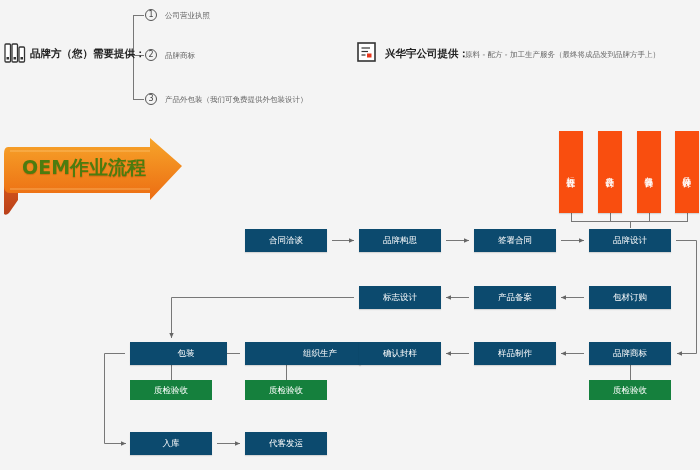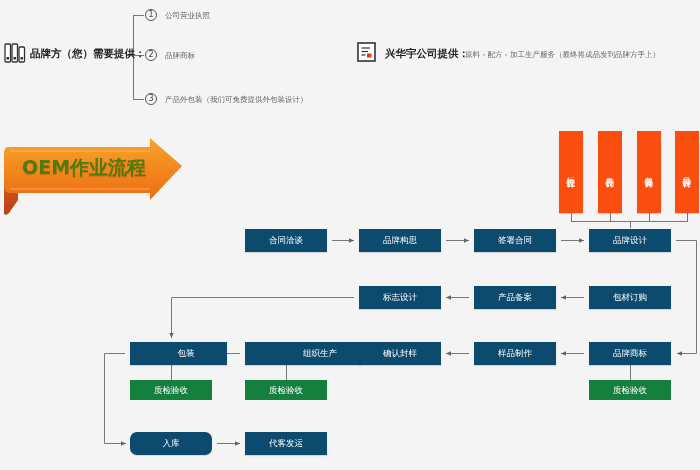--- a/index.html
+++ b/index.html
@@ -182,14 +182,14 @@
 <div class="abs box" style="left:130px; top:342px;padding-left:15px;">包装</div>
 <div class="abs box" style="left:245px; top:342px;padding-left:34px;">组织生产</div>
 <div class="abs box" style="left:359px; top:342px;">确认封样</div>
 <div class="abs box" style="left:474px; top:342px;">样品制作</div>
 <div class="abs box" style="left:589px; top:342px;">品牌商标</div>
 
 <div class="abs qc" style="left:130px; top:380px;">质检验收</div>
 <div class="abs qc" style="left:245px; top:380px;">质检验收</div>
 <div class="abs qc" style="left:589px; top:380px;">质检验收</div>
 
-<div class="abs box" style="left:130px; top:432px;border-radius:7px;">入库</div>
+<div class="abs box" style="left:130px; top:432px;">入库</div>
 <div class="abs box" style="left:245px; top:432px;">代客发运</div>
 
 </body></html>

